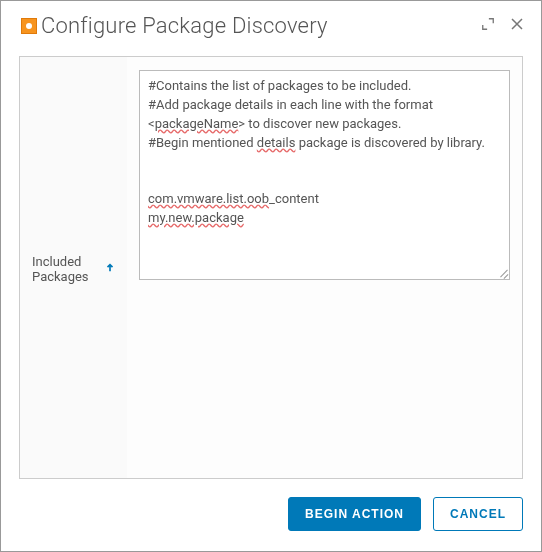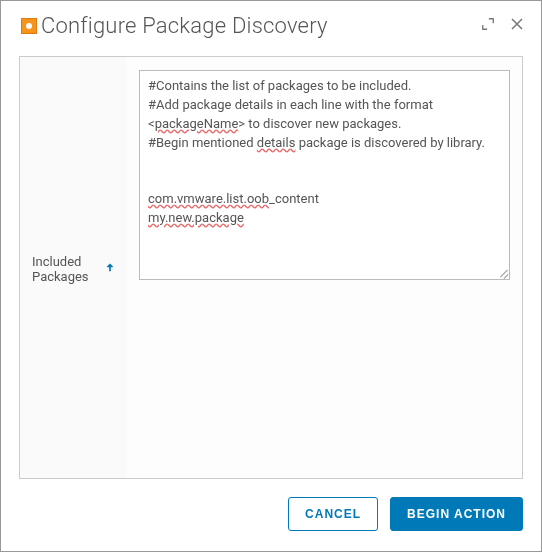--- a/index.html
+++ b/index.html
@@ -221,17 +221,17 @@
           <span class="spelled">my.new.package</span>
         </div>
         <div class="resize-handle"></div>
       </div>
     </div>
 
     <div class="lower-blank"></div>
   </div>
 
   <div class="footer">
+    <button class="btn btn-primary">Begin Action</button>
     <button class="btn btn-secondary">Cancel</button>
-    <button class="btn btn-primary">Begin Action</button>
   </div>
 
 </div>
 
 </body></html>

